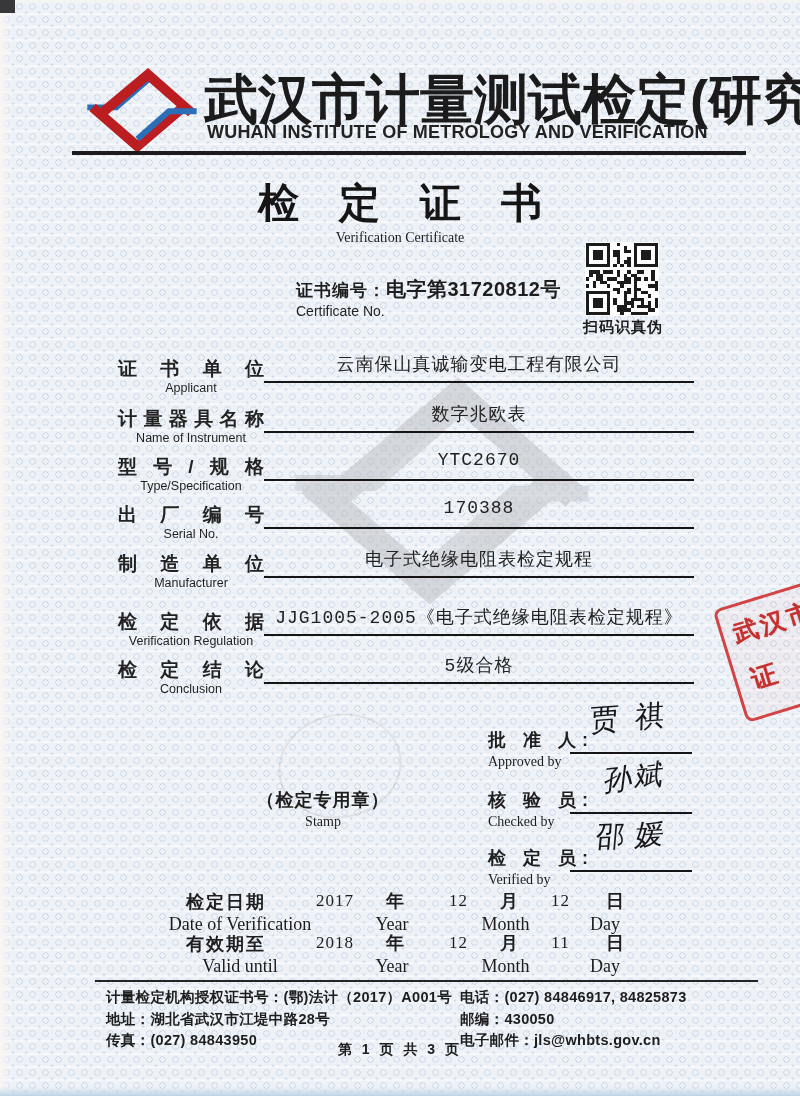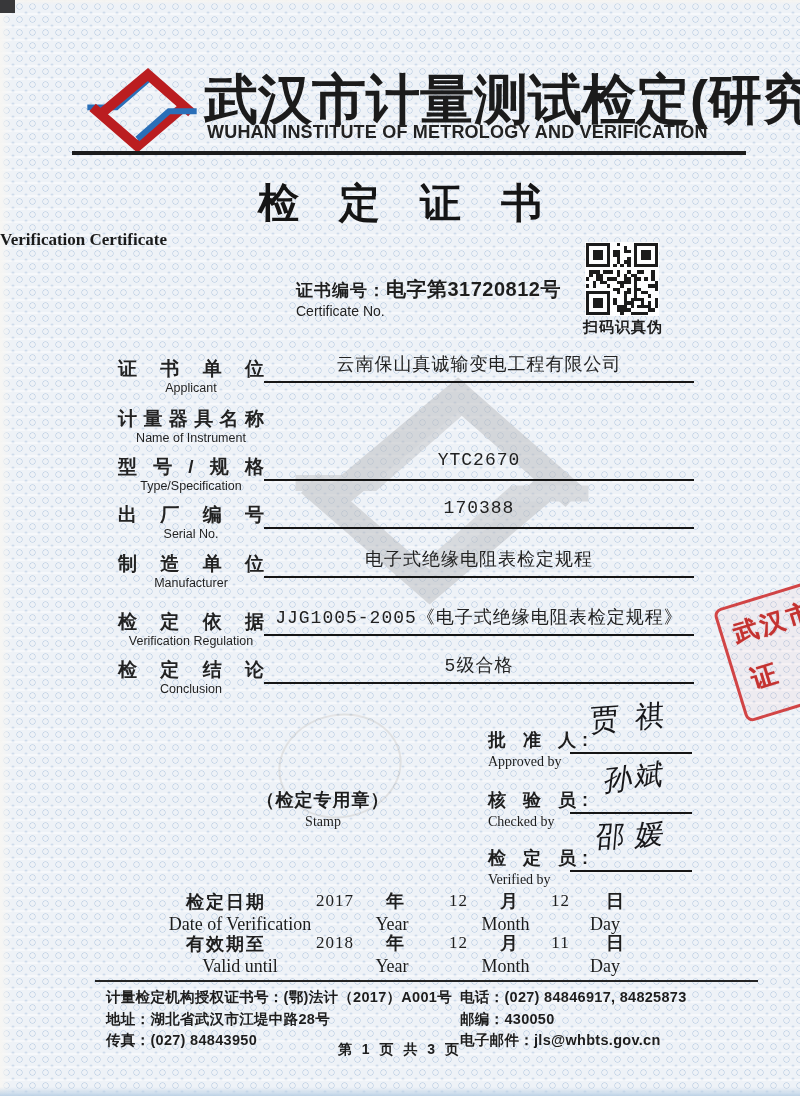--- a/index.html
+++ b/index.html
@@ -20,21 +20,21 @@
   .edge-top{left:0;top:0;width:100%;height:5px;background:linear-gradient(180deg,#f4f3f0,rgba(244,243,240,0));}
   .edge-bottom{left:0;bottom:0;width:100%;height:9px;background:linear-gradient(0deg,#bed3e7,rgba(190,211,231,0));}
   .corner-dark{left:0;top:0;width:15px;height:13px;background:#38383a;}
   
   .logo{left:86px;top:62px;width:112px;height:96px;}
   .org-cn{left:204px;top:64px;width:548px;font-size:54px;font-weight:bold;letter-spacing:0;color:#1b1b1b;white-space:nowrap;}
   .org-en{left:207px;top:122px;width:540px;font-size:18px;font-weight:600;color:#222;white-space:nowrap;letter-spacing:.2px;}
   .rule-top{left:72px;top:151px;width:674px;height:4px;background:#1c1c1c;}
   
   .doc-title{left:0;top:176px;width:100%;text-align:center;font-size:41px;font-weight:bold;letter-spacing:40px;padding-left:40px;box-sizing:border-box;color:#151515;}
-  .doc-title-en{left:0;top:230px;width:100%;font-size:17px;font-weight:bold;font-family:"Liberation Serif","DejaVu Serif",serif;color:#1a1a1a;}
+  .doc-title-en{left:0;top:230px;width:100%;text-align:center;font-size:14px;font-weight:normal;font-family:"Liberation Serif","DejaVu Serif",serif;color:#1a1a1a;}
   
   .certno-row{left:296px;top:276px;white-space:nowrap;}
   .certno-label{font-size:17px;font-weight:600;letter-spacing:1px;}
   .certno-value{font-size:20px;font-weight:bold;letter-spacing:.5px;}
   .certno-en{left:296px;top:303px;font-size:14px;color:#222;}
   
   .qr-box{left:585px;top:242px;width:72px;height:72px;background:rgba(255,255,255,.9);padding:1px;}
   .qr-box svg{width:100%;height:100%;display:block;}
   .qr-caption{left:578px;top:318px;width:90px;text-align:center;font-size:15px;font-weight:600;letter-spacing:1px;}
   
@@ -118,20 +118,21 @@
   </div>
 
   <div class="field" style="top:356px">
     <div class="f-label">证书单位</div>
     <div class="f-sub">Applicant</div>
     <div class="f-line"><span class="f-value">云南保山真诚输变电工程有限公司</span></div>
   </div>
   <div class="field" style="top:406px">
     <div class="f-label">计量器具名称</div>
     <div class="f-sub">Name of Instrument</div>
+    <div class="f-line"><span class="f-value">数字兆欧表</span></div>
   </div>
   <div class="field" style="top:454px">
     <div class="f-label">型号/规格</div>
     <div class="f-sub">Type/Specification</div>
     <div class="f-line"><span class="f-value">YTC2670</span></div>
   </div>
   <div class="field" style="top:502px">
     <div class="f-label">出厂编号</div>
     <div class="f-sub">Serial No.</div>
     <div class="f-line"><span class="f-value">170388</span></div>

